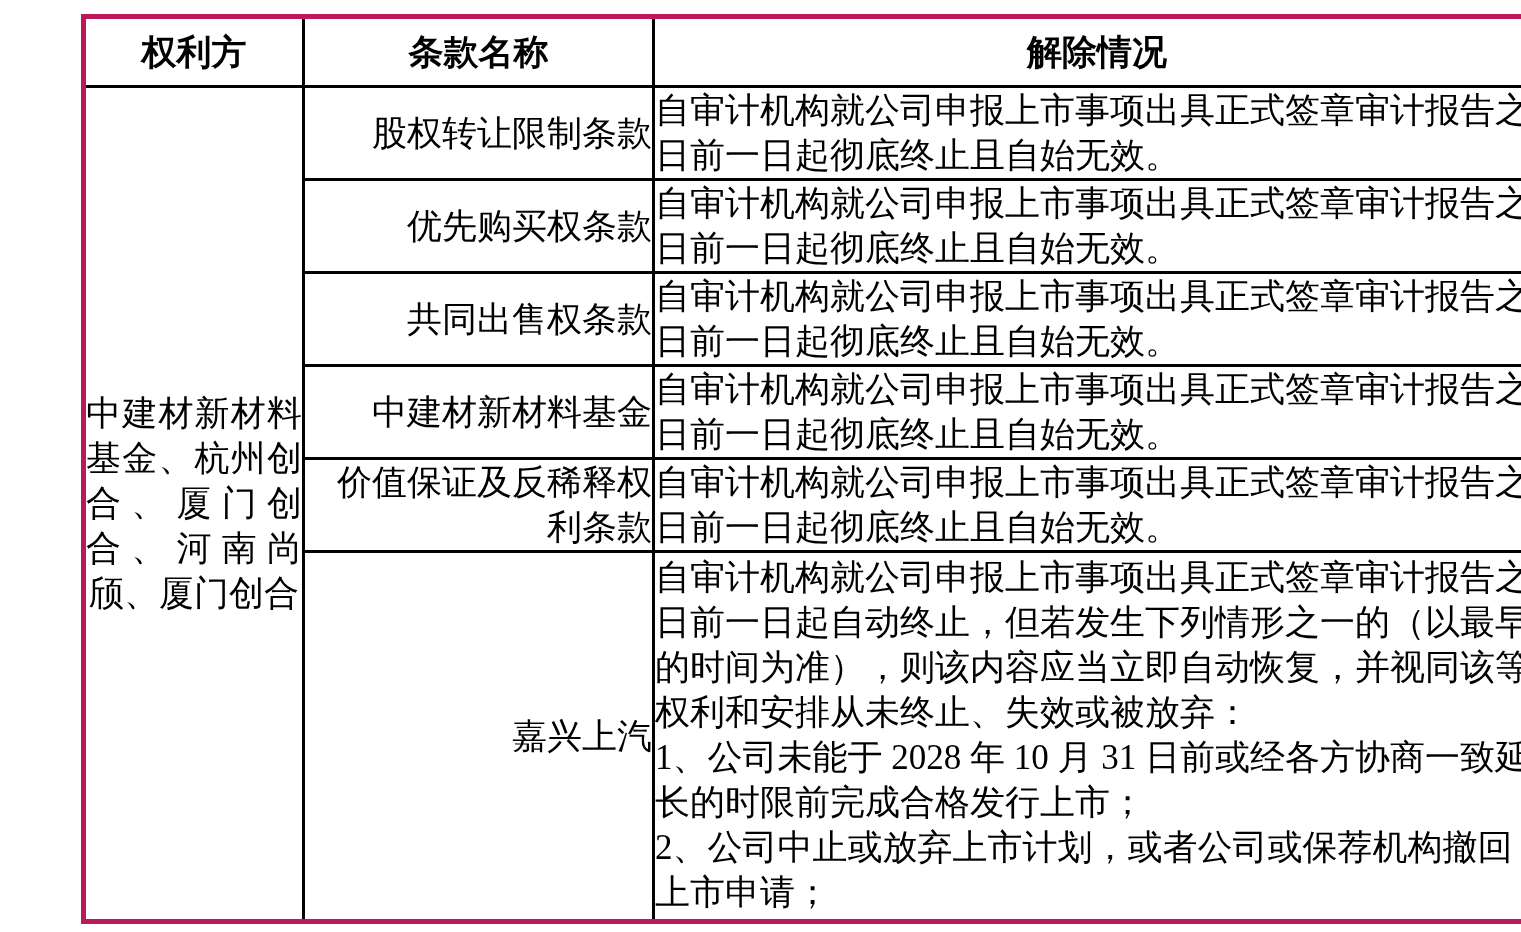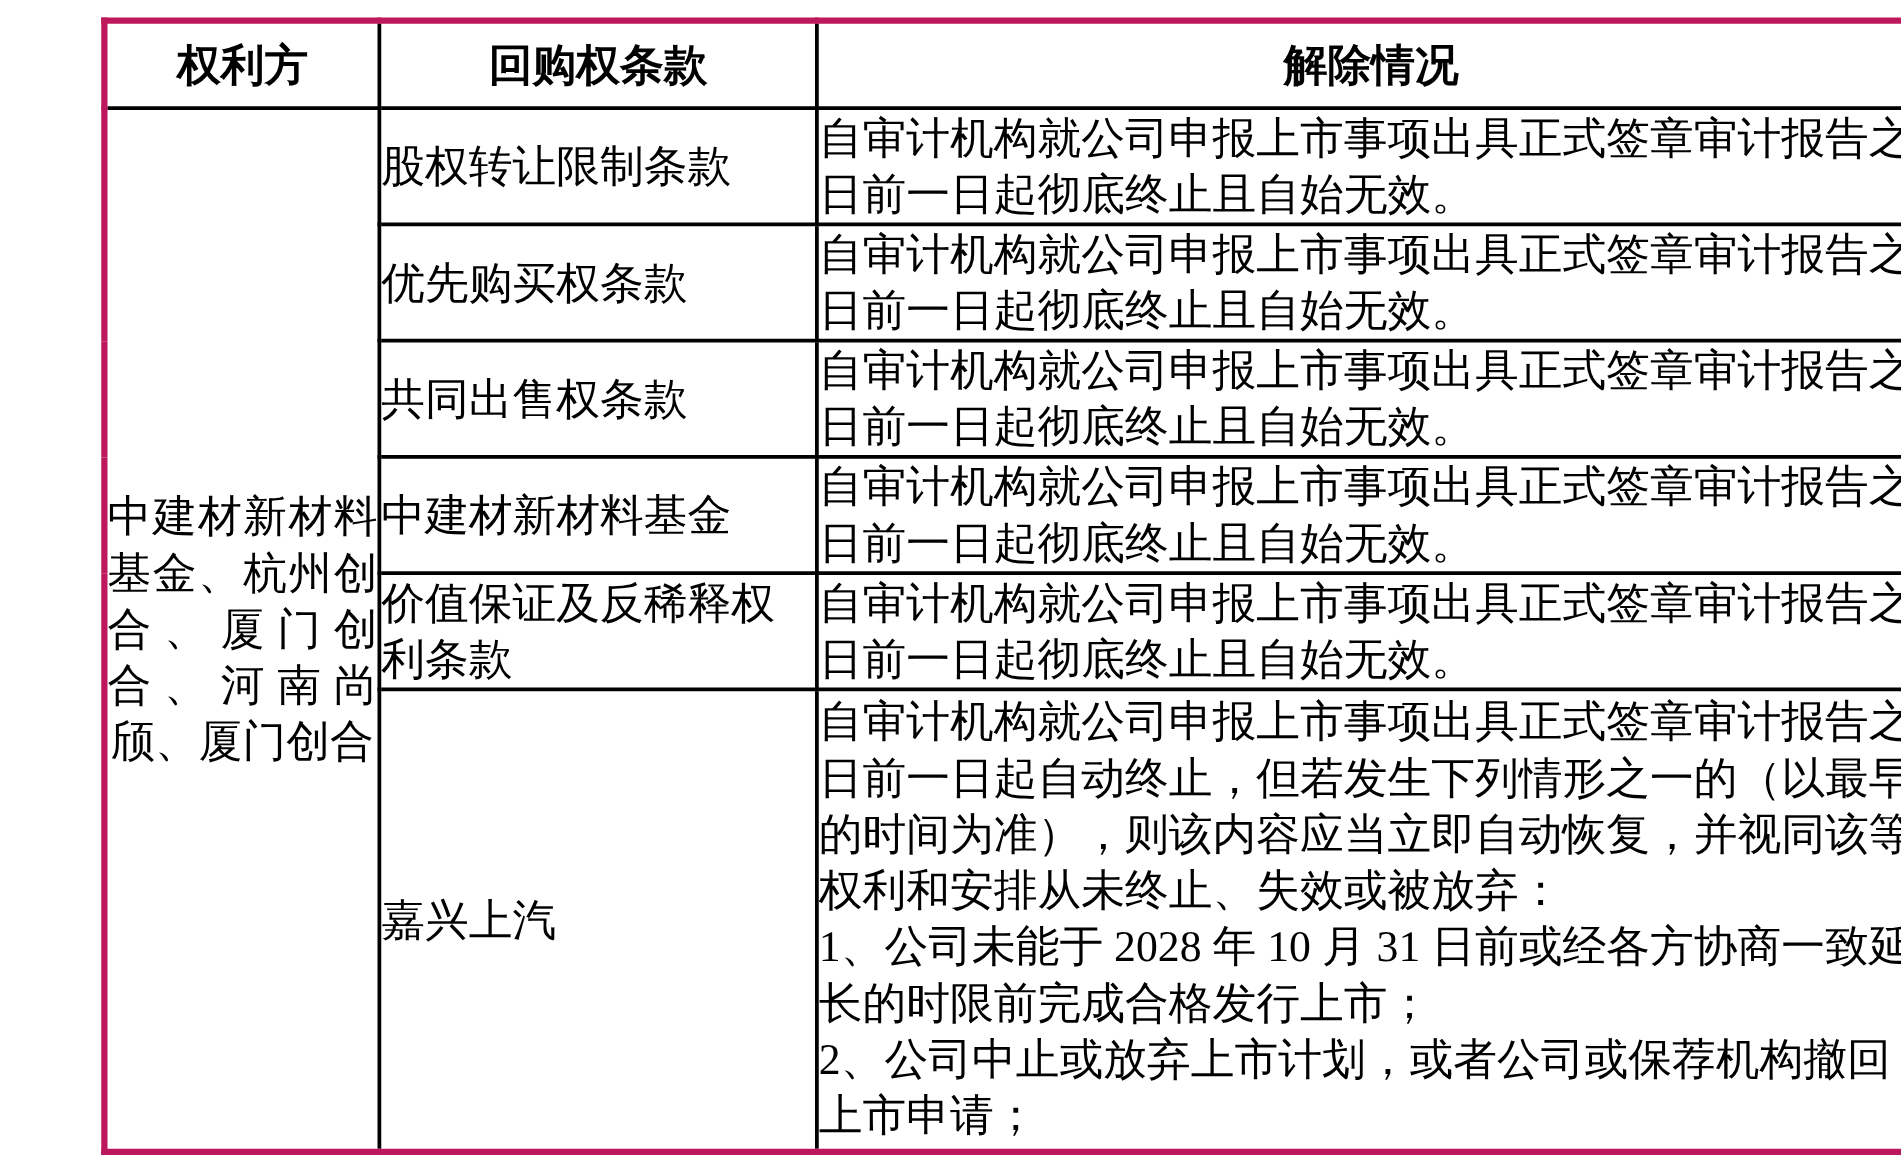--- a/index.html
+++ b/index.html
@@ -38,21 +38,21 @@
   }
   td.rights-cell {
     vertical-align: middle;
     text-align: justify;
     text-align-last: center;
     text-justify: inter-character;
     padding: 0 20px;
   }
   td.clause-cell {
     vertical-align: middle;
-    text-align: left;
+    text-align: right;
     padding: 0 24px 0 16px;
   }
   td.release-cell {
     vertical-align: top;
     text-align: left;
     padding: 1px 12px 1px 14px;
   }
   tr.short-row { height: 93px; }
   tr.tall-row  { height: 370px; }
   tr.tall-row td.release-cell { vertical-align: top; padding-top: 2px; }
@@ -64,21 +64,21 @@
 <div class="page">
   <table class="terms-table">
     <colgroup>
       <col style="width:220px">
       <col style="width:350px">
       <col style="width:888px">
     </colgroup>
     <thead>
       <tr>
         <th>权利方</th>
-        <th>回购权条款</th>
+        <th>条款名称</th>
         <th>解除情况</th>
       </tr>
     </thead>
     <tbody>
       <tr class="short-row">
         <td class="rights-cell" rowspan="6">中建材新材料基金、杭州创合、厦门创合、河南尚颀、厦门创合</td>
         <td class="clause-cell">股权转让限制条款</td>
         <td class="release-cell">自审计机构就公司申报上市事项出具正式签章审计报告之日前一日起彻底终止且自始无效。</td>
       </tr>
       <tr class="short-row">

